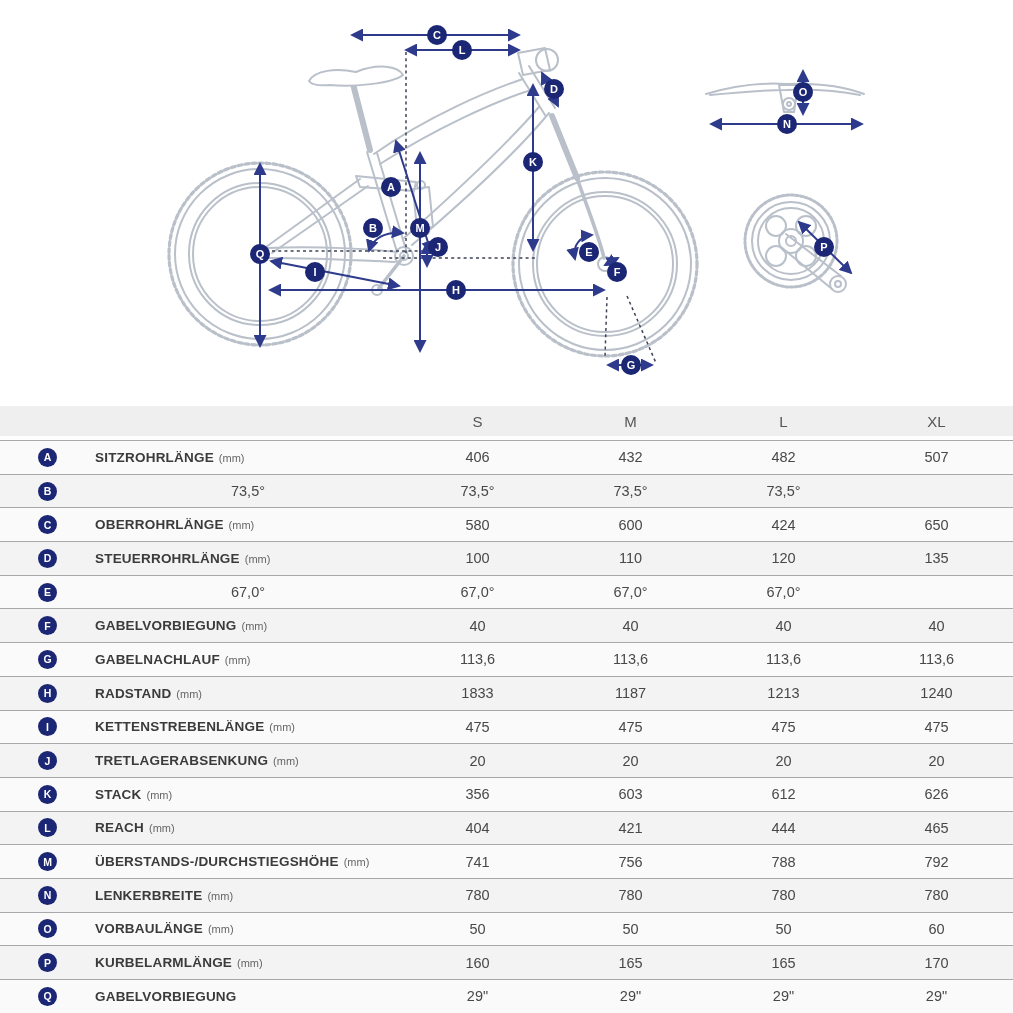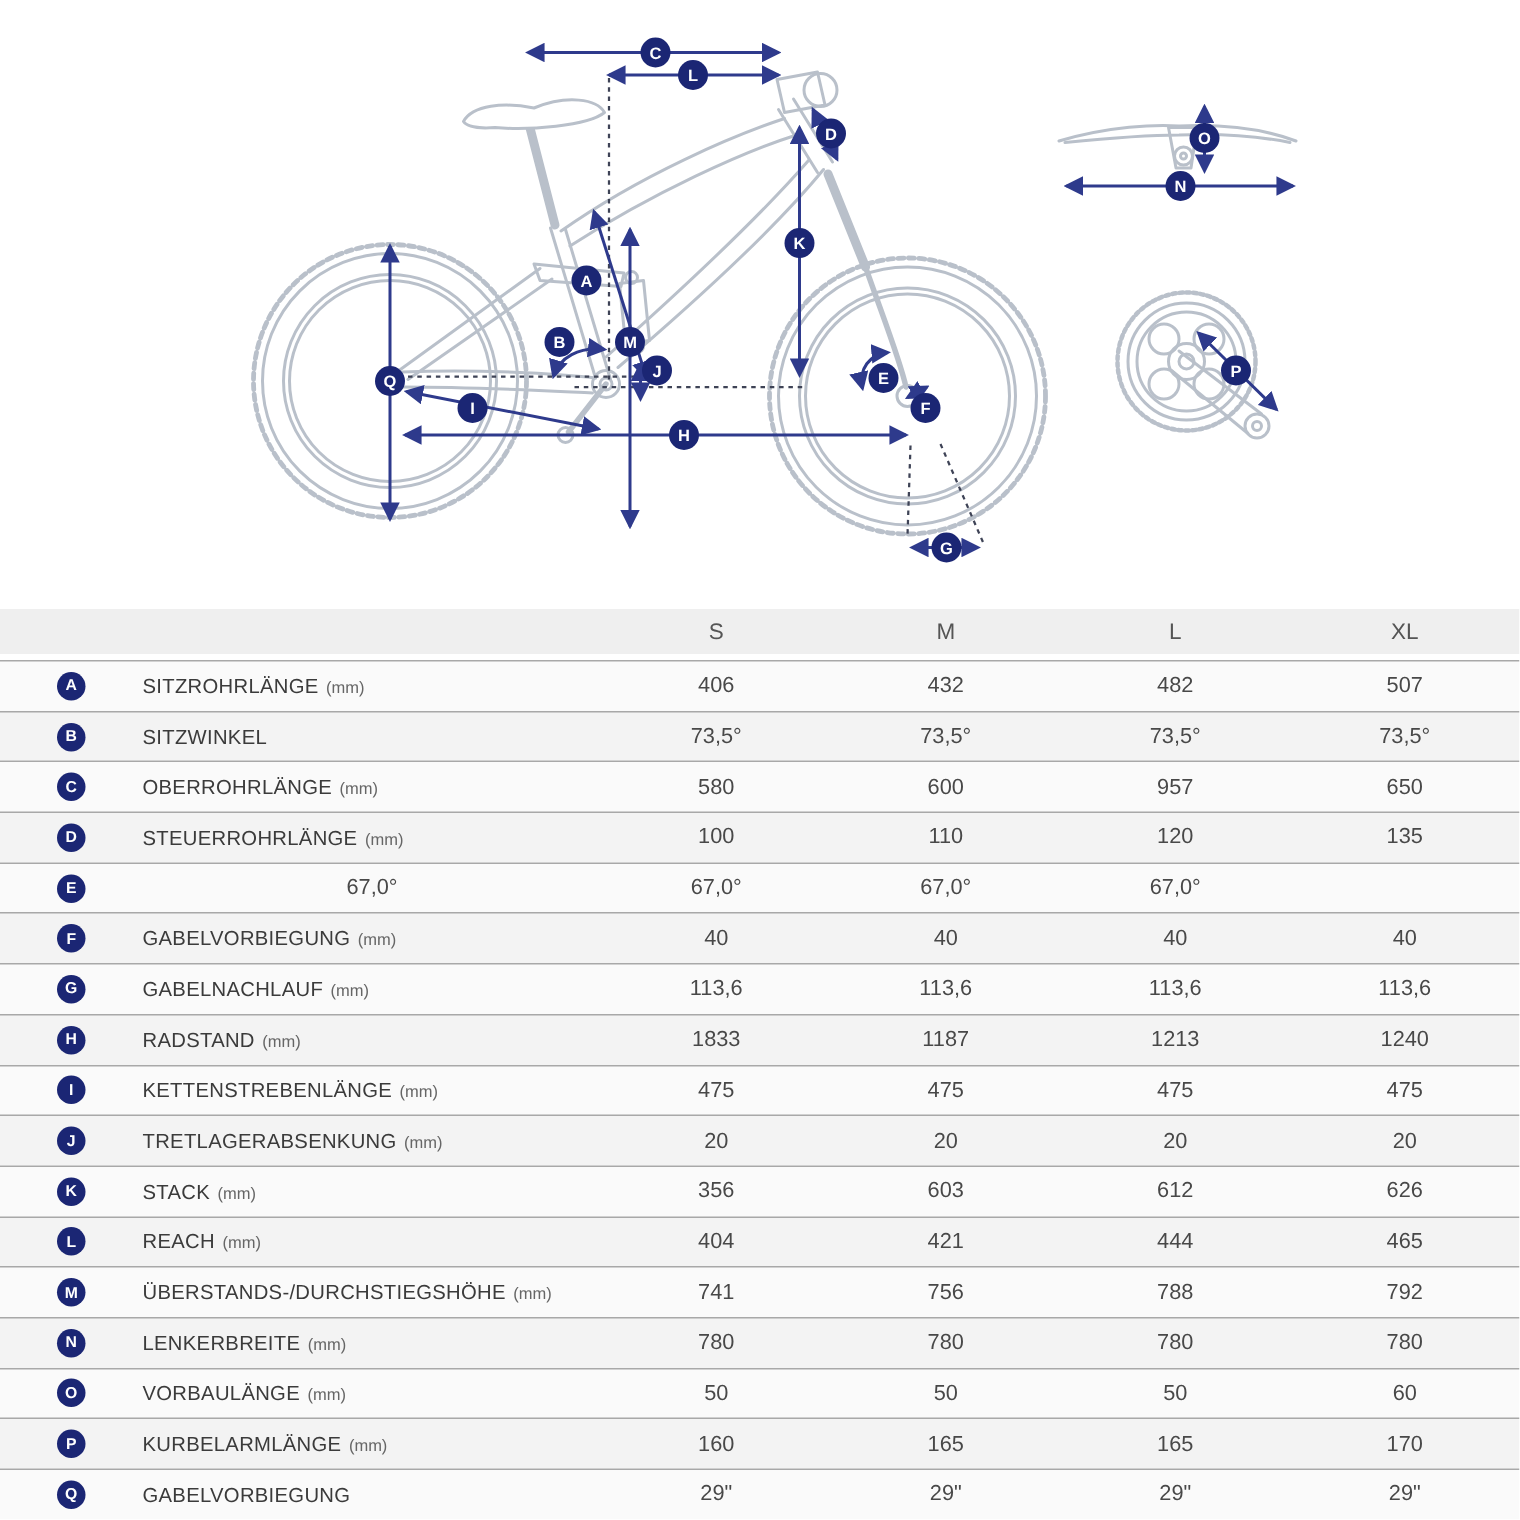--- a/index.html
+++ b/index.html
@@ -25,21 +25,21 @@
          background:var(--header-bg);align-items:center;margin-bottom:4px;}
   .thead .hval{text-align:center;color:var(--text-header);font-size:15px;}
   .trow{display:grid;grid-template-columns:95px 306px repeat(4,153px);height:33.7px;
         box-sizing:border-box;border-top:1px solid var(--table-border);align-items:center;}
   .trow.odd{background:var(--row-light);}
   .trow.even{background:var(--row-dark);}
   .badge-col{display:flex;justify-content:center;align-items:center;}
   .tbadge{width:19px;height:19px;border-radius:50%;background:var(--badge);color:#fff;
           display:flex;align-items:center;justify-content:center;font-size:10.5px;font-weight:bold;}
   .label-col{display:flex;align-items:baseline;}
-  .lbl{font-weight:normal;font-size:13.5px;color:var(--text-dark);letter-spacing:0.2px;white-space:nowrap;}
+  .lbl{font-weight:bold;font-size:13.5px;color:var(--text-dark);letter-spacing:0.2px;white-space:nowrap;}
   .unit{font-size:11px;color:#666;margin-left:5px;white-space:nowrap;text-align:right;}
   .v{text-align:center;font-size:14.5px;color:var(--text-value);}
 </style>
 </head>
 <body>
 
 <div class="page">
 
   <div class="diagram">
     <svg width="1013" height="406" viewBox="0 0 1013 406">
@@ -245,43 +245,39 @@
     <div class="v">482</div>
     <div class="v">507</div>
   </div>
 
   <div class="trow even">
     <div class="badge-col">
       <span class="tbadge">
         <span class="bl">B</span>
       </span>
     </div>
-    <div class="label-col">
-      <span class="lbl">SITZWINKEL</span>
-      <span class="unit"></span>
-    </div>
     <div class="v">73,5°</div>
     <div class="v">73,5°</div>
     <div class="v">73,5°</div>
     <div class="v">73,5°</div>
   </div>
 
   <div class="trow odd">
     <div class="badge-col">
       <span class="tbadge">
         <span class="bl">C</span>
       </span>
     </div>
     <div class="label-col">
       <span class="lbl">OBERROHRLÄNGE</span>
       <span class="unit">(mm)</span>
     </div>
     <div class="v">580</div>
     <div class="v">600</div>
-    <div class="v">957</div>
+    <div class="v">424</div>
     <div class="v">650</div>
   </div>
 
   <div class="trow even">
     <div class="badge-col">
       <span class="tbadge">
         <span class="bl">D</span>
       </span>
     </div>
     <div class="label-col">

